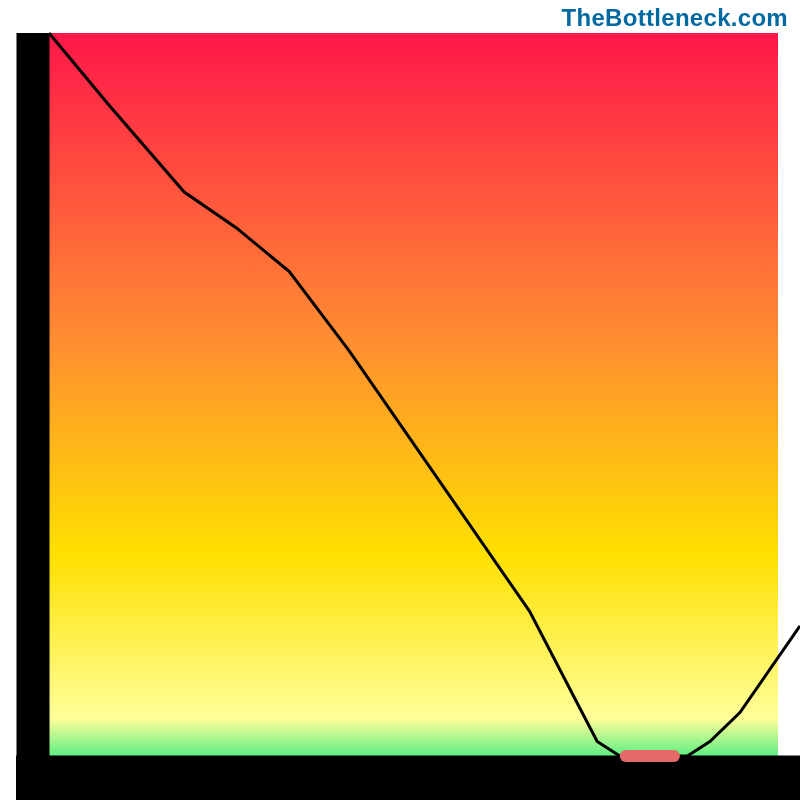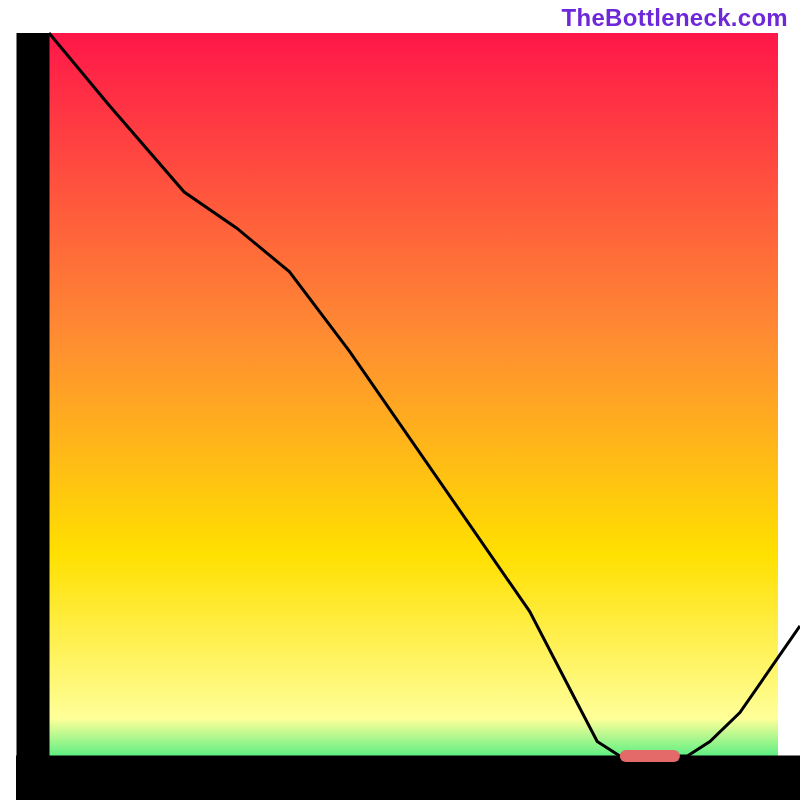--- a/index.html
+++ b/index.html
@@ -14,21 +14,21 @@
     position: relative;
     width: 800px;
     height: 800px;
   }
   .watermark {
     position: absolute;
     top: 4px;
     right: 12px;
     font-size: 24px;
     font-weight: 600;
-    color: #6d28d9;
+    color: #0369a1;
     letter-spacing: 0.3px;
   }
   svg {
     display: block;
   }
 </style>
 </head>
 <body>
 
 <div class="chart-container">

